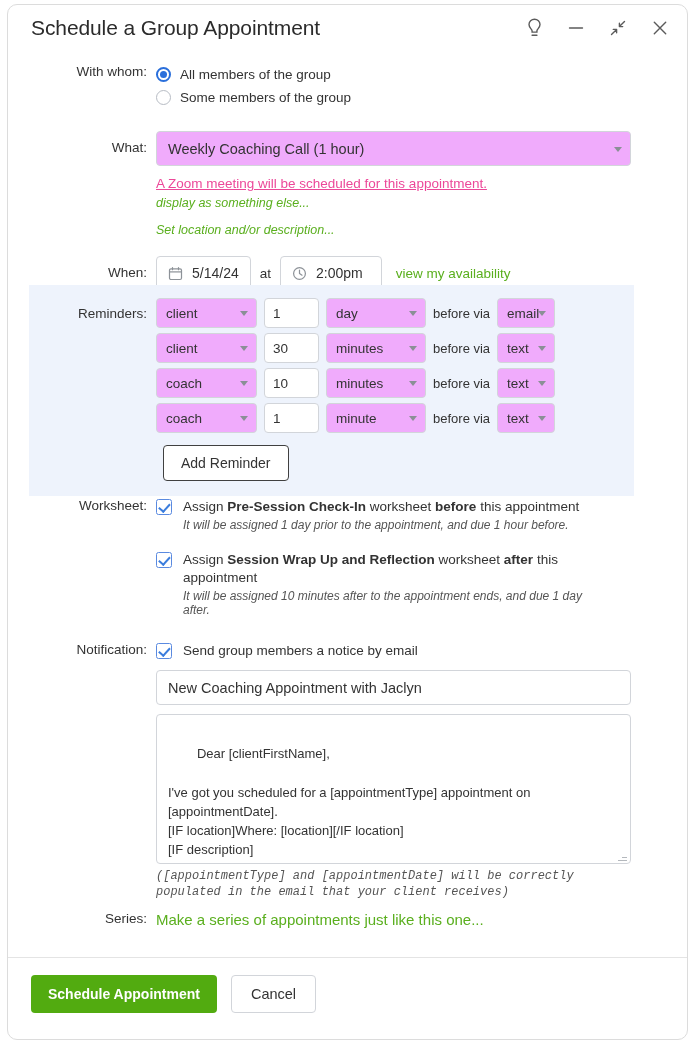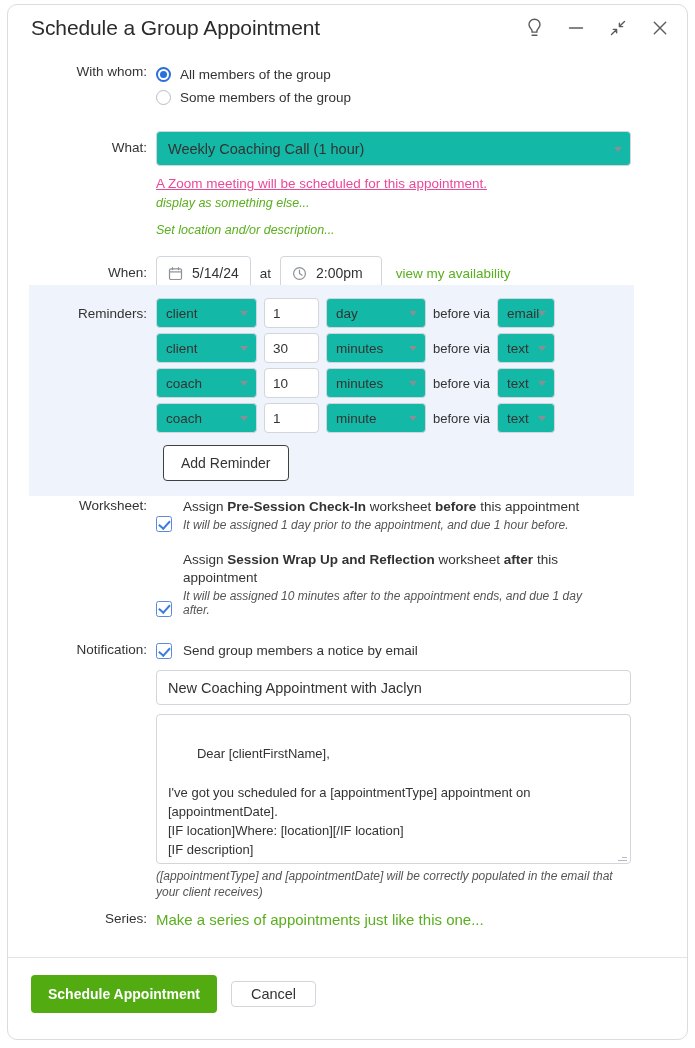--- a/index.html
+++ b/index.html
@@ -93,21 +93,21 @@
     border-radius: 50%;
     background: #2a6fdb;
   }
   .radio-text { font-size: 13.5px; color: #333; }
 
   
   .sel {
     position: relative;
     border: 1px solid #d2d5da;
     border-radius: 4px;
-    background: #14b8a6;
+    background: #f0abfc;
     height: 30px;
     display: flex;
     align-items: center;
     box-sizing: border-box;
     font-size: 13.5px;
     color: #333;
     padding: 0 20px 0 9px;
     cursor: pointer;
     white-space: nowrap;
     overflow: hidden;
@@ -208,21 +208,21 @@
     padding: 0 17px;
     border: 1px solid #404040;
     border-radius: 4px;
     background: #fff;
     font-size: 14px;
     color: #333;
     cursor: pointer;
   }
 
   
-  .cb-line { display: flex; align-items: flex-end; }
+  .cb-line { display: flex; align-items: flex-start; }
   .cbox {
     width: 16px; height: 16px;
     border: 1.5px solid #5a8ae0;
     border-radius: 2.5px;
     background: #fff;
     box-sizing: border-box;
     flex: none;
     position: relative;
     margin-right: 11px;
     margin-top: 1px;
@@ -285,20 +285,21 @@
     display: block;
     transform-origin: right center;
   }
   .helper {
     width: 470px;
     font-size: 12px;
     font-style: italic;
     color: #555;
     margin-top: 4px;
     line-height: 1.35;
+    font-family: Liberation Mono, monospace;
   }
 
   
   .footer {
     position: absolute;
     left: 0; right: 0;
     border-top: 1px solid #e4e4e4;
     display: flex;
     align-items: center;
     padding: 17px 0 0 23px;
@@ -314,21 +315,21 @@
     padding: 0 17px;
     cursor: pointer;
     font-family: "Liberation Sans", sans-serif;
   }
   .btn-secondary {
     background: #fff;
     color: #333;
     font-size: 14.5px;
     border: 1px solid #d2d5da;
     border-radius: 4px;
-    height: 26px;
+    height: 38px;
     padding: 0 19px;
     margin-left: 14px;
     cursor: pointer;
     font-family: "Liberation Sans", sans-serif;
   }
 </style>
 </head>
 <body>
 
 <div class="dialog">

